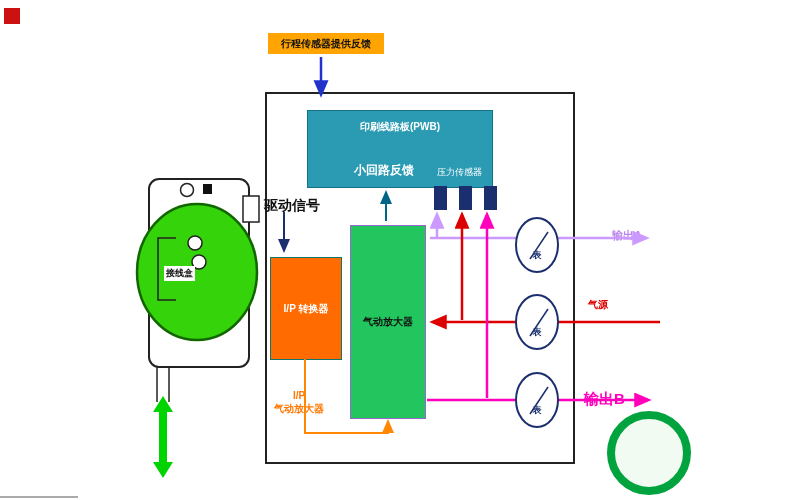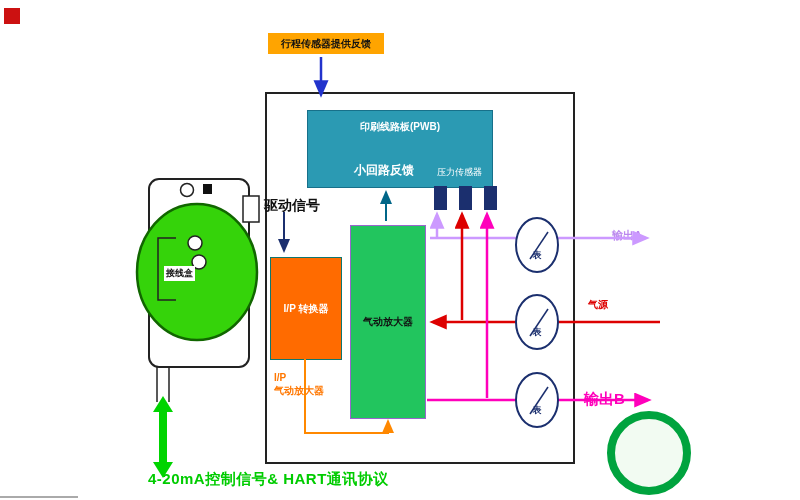--- a/index.html
+++ b/index.html
@@ -32,21 +32,21 @@
   #drive-signal{left:264px;top:197px;font-size:14px;font-weight:bold;color:#111;}
 
   #ip-box{
     left:270px;top:257px;width:70px;height:101px;background:#ff6b00;border:1px solid #0f766e;
     color:#fff;font-size:10px;font-weight:bold;display:flex;align-items:center;justify-content:center;text-align:center;
   }
   #amp-box{
     left:350px;top:225px;width:74px;height:192px;background:#22c55e;border:1px solid #9966cc;
     color:#111;font-size:10px;font-weight:bold;display:flex;align-items:center;justify-content:center;text-align:center;
   }
-  #ip-output-label{left:274px;top:371px;color:#ff7700;font-size:10px;font-weight:bold;line-height:13px;}
+  #ip-output-label{left:274px;top:389px;color:#ff7700;font-size:10px;font-weight:bold;line-height:13px;text-align:center;}
 
   #output-a{left:612px;top:228px;color:#bb88ee;font-size:11px;font-weight:bold;}
   #air-supply{left:588px;top:298px;color:#dd0000;font-size:10px;font-weight:bold;}
   #output-b{left:584px;top:390px;color:#ff00bb;font-size:15px;font-weight:bold;}
 
   #bottom-caption{left:148px;top:470px;color:#00cc00;font-size:15px;font-weight:bold;letter-spacing:0.5px;}
 
   #wires{position:absolute;left:0;top:0;z-index:5;pointer-events:none;}
 
   .overlay{z-index:6;}
@@ -87,21 +87,20 @@
 
   <div id="ip-output-label" class="abs">
     <div>I/P</div>
     <div>气动放大器</div>
   </div>
 
   <div id="output-a" class="abs">输出A</div>
   <div id="air-supply" class="abs">气源</div>
   <div id="output-b" class="abs">输出B</div>
 
-  <div id="bottom-caption" class="abs">4-20mA控制信号&amp; HART通讯协议</div>
 
   <svg id="wires" width="800" height="500" viewBox="0 0 800 500">
     <defs>
       <marker id="ar-blue" markerWidth="8" markerHeight="8" refX="5.5" refY="3" orient="auto">
           <path d="M0,0 L7,3 L0,6 Z" fill="#2233cc"></path>
         </marker>
       <marker id="ar-navy" markerWidth="8" markerHeight="8" refX="5.5" refY="3" orient="auto">
           <path d="M0,0 L7,3 L0,6 Z" fill="#1b2f6e"></path>
         </marker>
       <marker id="ar-teal" markerWidth="8" markerHeight="8" refX="5.5" refY="3" orient="auto">

